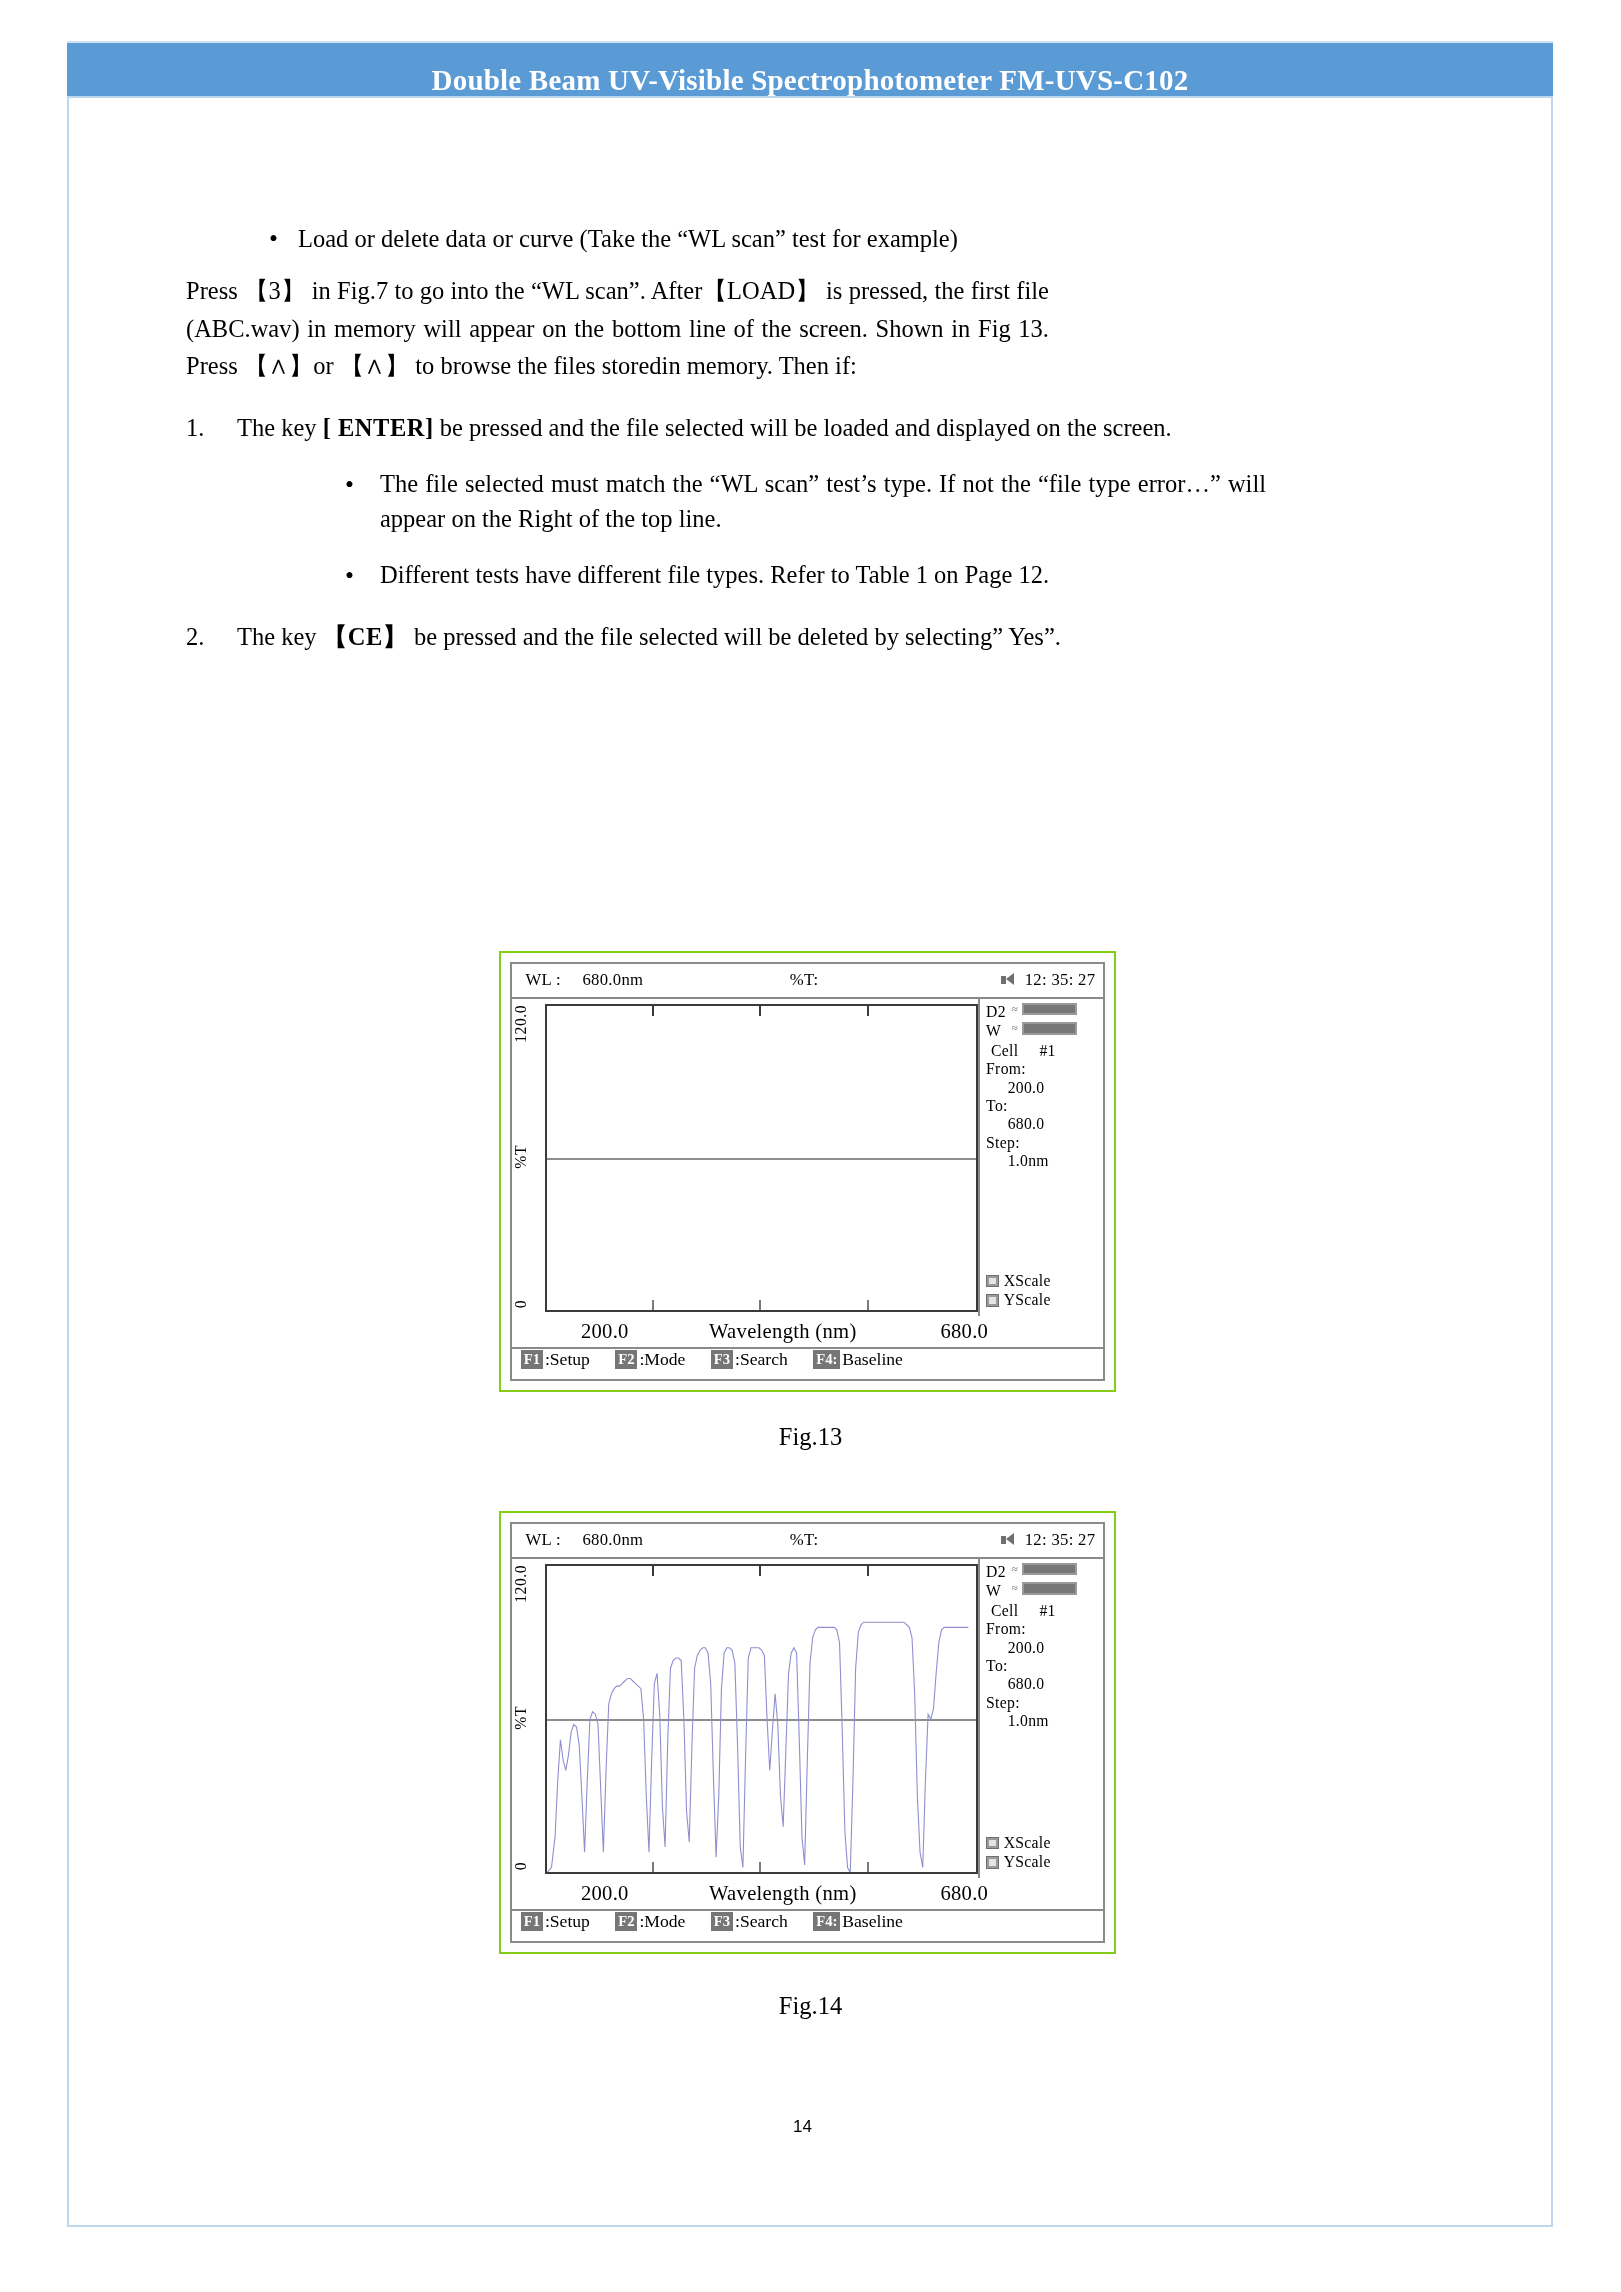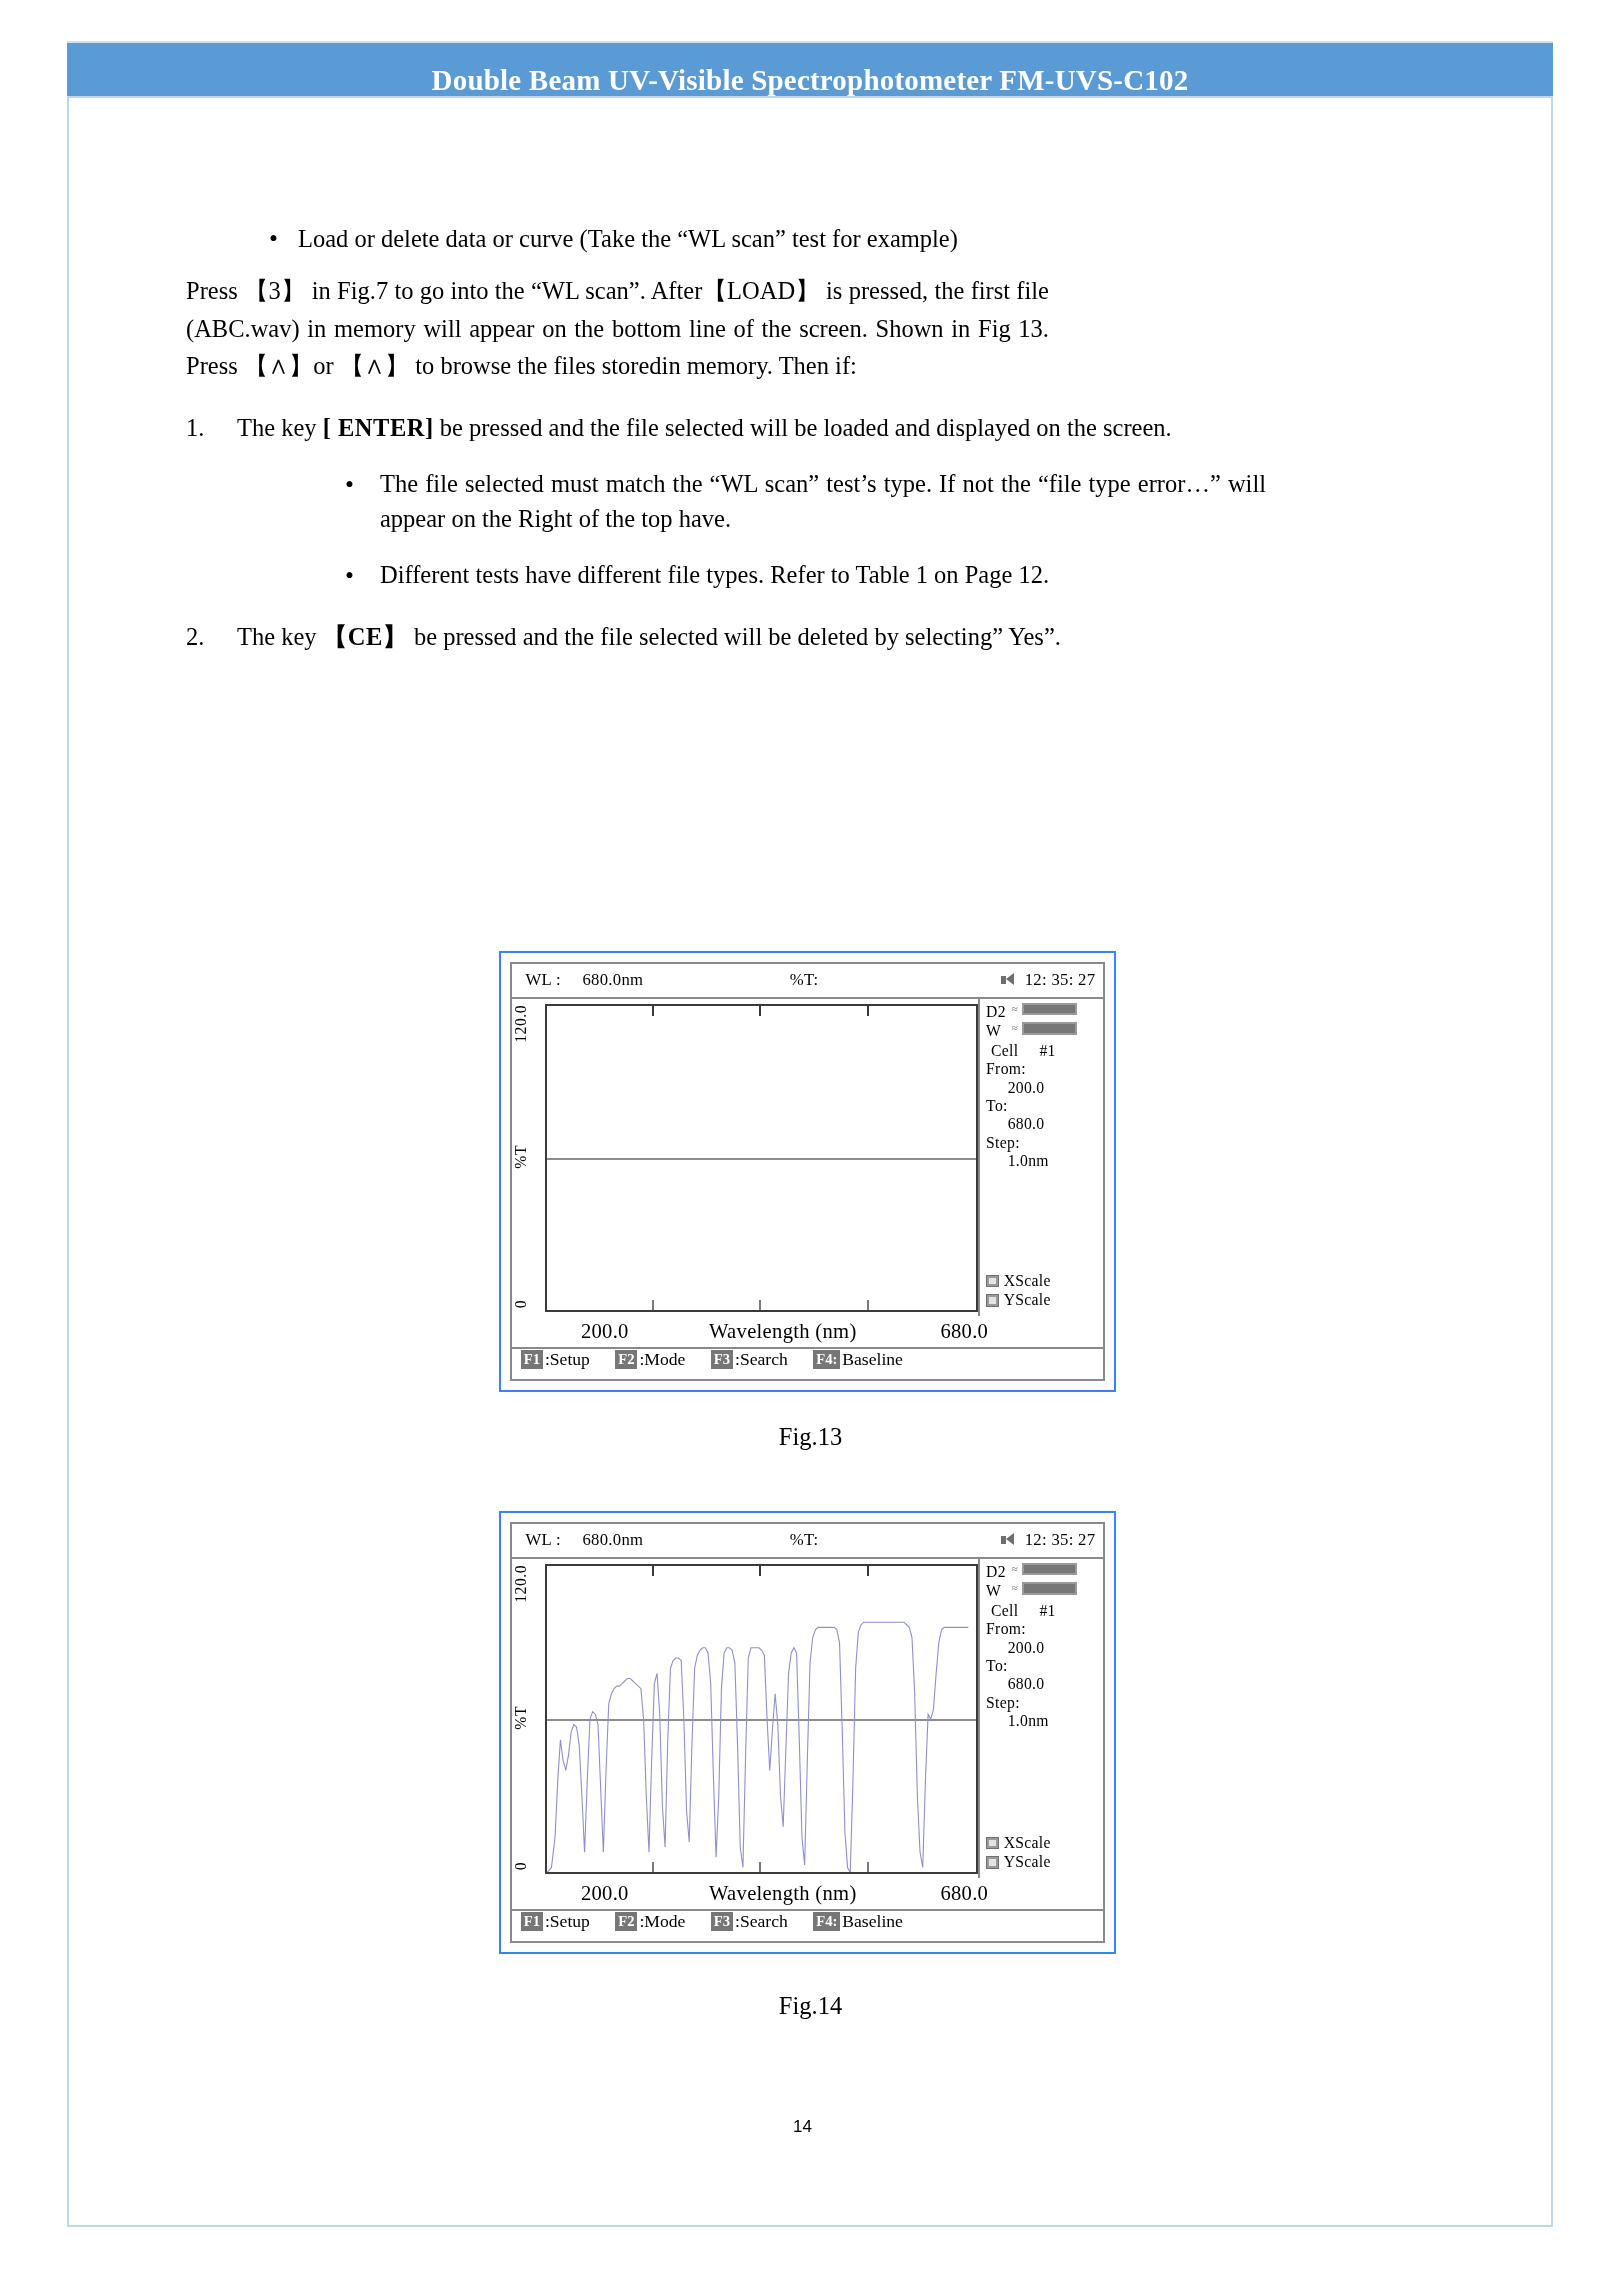--- a/index.html
+++ b/index.html
@@ -138,21 +138,21 @@
     flex: 1;
     font-size: 24.5px;
     line-height: 1.42;
     text-align: justify;
   }
   .sub-bullet-text b { font-weight: normal; }
 
   
   .fig-block { position: absolute; }
   .device-outer {
-    border: 2px solid #3b82f6;
+    border: 2px solid #84cc16;
     background: #fdfdfd;
     padding: 8.8px;
     box-sizing: border-box;
     width: 100%;
     height: 100%;
   }
   .device-inner {
     border: 2px solid #8a8a8a;
     box-sizing: border-box;
     width: 100%;
@@ -381,21 +381,21 @@
   <div class="para-indent">Press 【3】 in Fig.7 to go into the “WL scan”. After【LOAD】 is pressed, the first file (ABC.wav) in memory will appear on the bottom line of the screen. Shown in Fig 13. Press 【∧】or 【∧】 to browse the files storedin memory. Then if:</div>
 
   <div class="num-row">
     <div class="num-marker">1.</div>
     <div class="num-body"><span>The key </span><b class="kbd">[ ENTER]</b><span> be pressed and the file selected will be loaded and displayed on the screen.</span></div>
   </div>
 
 
   <div class="sub-bullet-row">
     <div class="sub-bullet-dot">•</div>
-    <div class="sub-bullet-text">The file selected must match the “WL scan” test’s type. If not the “file type error…” will appear on the Right of the top have.</div>
+    <div class="sub-bullet-text">The file selected must match the “WL scan” test’s type. If not the “file type error…” will appear on the Right of the top line.</div>
   </div>
 
   <div class="sub-bullet-row">
     <div class="sub-bullet-dot">•</div>
     <div class="sub-bullet-text"><span>Different tests have different file types. Refer to Table 1 on </span><b>Page 12</b><span>.</span></div>
   </div>
 
   <div class="num-row">
     <div class="num-marker">2.</div>
     <div class="num-body"><span>The key </span><b class="kbd">【CE】</b><span> be pressed and the file selected will be deleted by selecting” Yes”.</span></div>

